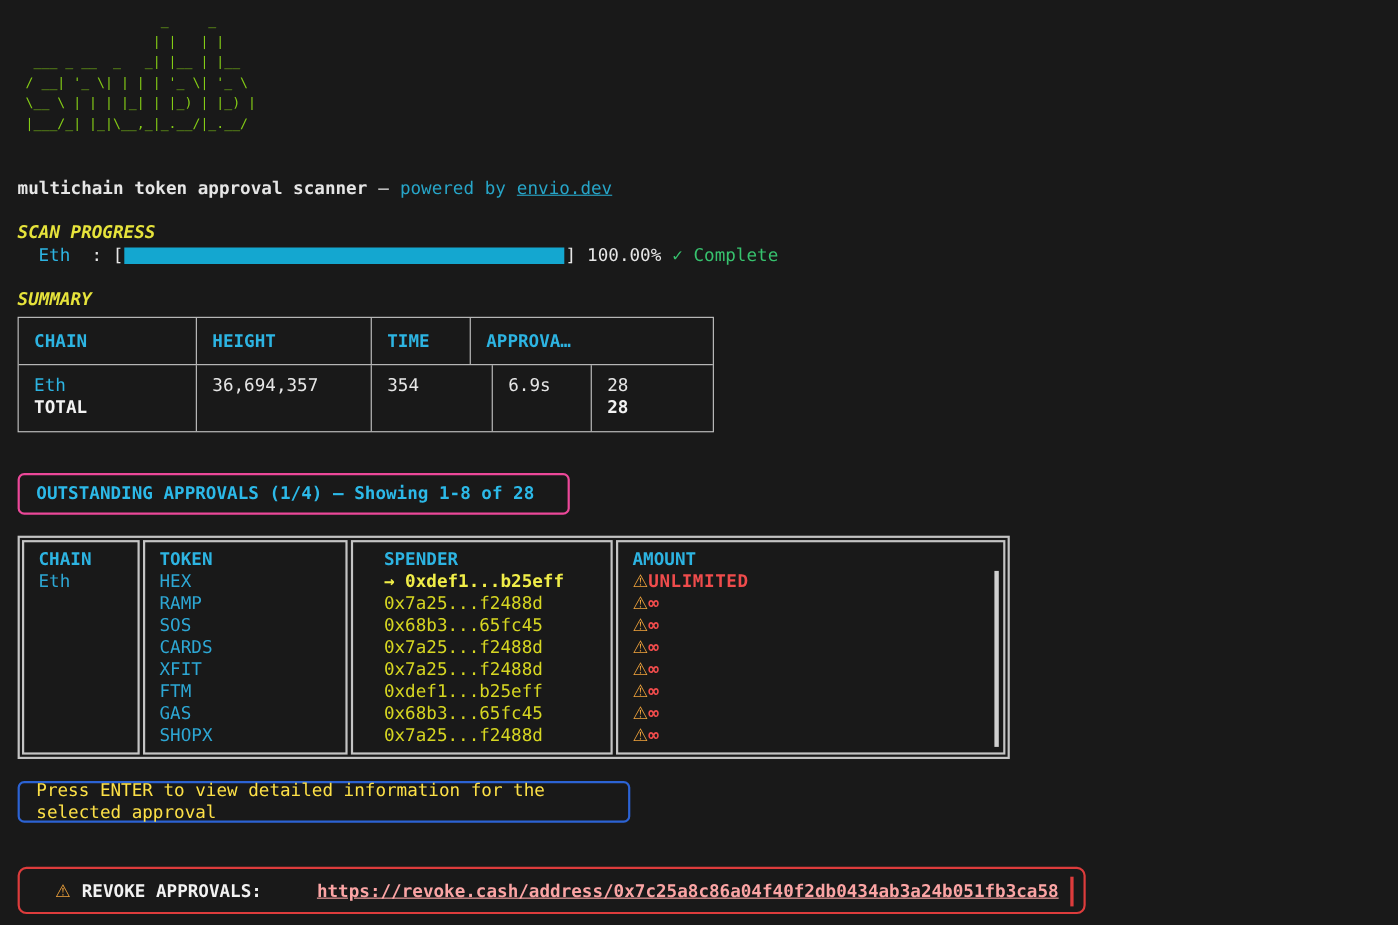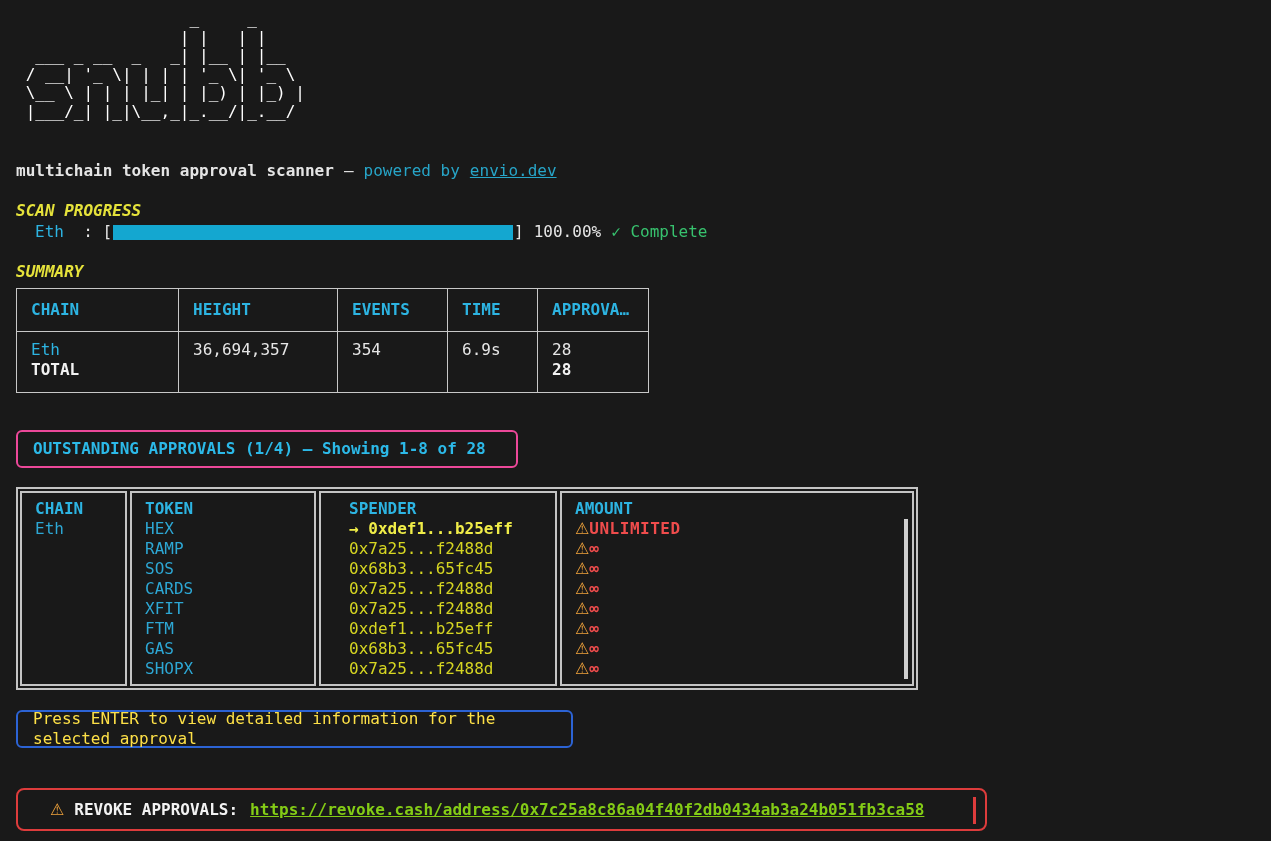--- a/index.html
+++ b/index.html
@@ -7,21 +7,21 @@
   body {
     width:1271px; height:841px; overflow:hidden;
     background:#191919; color:#e6e6e6;
     font-family:"DejaVu Sans Mono", monospace;
     font-size:16px; line-height:20px;
     padding:10px 0 0 16px;
   }
   .pre { white-space:pre; }
 
   
-  pre.logo { margin:0; color:#ffffff; font-size:16px; line-height:18.5px; }
+  pre.logo { margin:0; color:#84cc16; font-size:12px; line-height:18.5px; }
 
   
   .tagline { margin-top:40px; display:flex; align-items:baseline; gap:10px; height:20px; }
   .app-title { color:#e5e5e5; font-weight:bold; }
   .tag-dash { color:#e6e6e6; }
   .powered { color:#27a5c8; }
   .link { color:#27a5c8; text-decoration:underline; cursor:pointer; }
 
   
   .section-heading { color:#e6e33b; font-weight:bold; margin-top:20px; height:20px;font-style:italic; }
@@ -80,21 +80,21 @@
   }
 
   
   .revoke-box {
     margin-top:40px; width:971px; height:43px;
     border:2px solid #dd3c3c; border-radius:8px;
     display:flex; align-items:center; padding:0 15px 0 32px;
     position:relative;
   }
   .revoke-label { color:#f2f2f2; font-weight:bold; margin:0 12px 0 10px; }
-  .revoke-link { color:#84cc16; font-weight:bold; text-decoration:underline; cursor:pointer; }
+  .revoke-link { color:#fca5a5; font-weight:bold; text-decoration:underline; cursor:pointer;margin-left:38px; }
   .revoke-tick { position:absolute; right:9px; top:7px; width:3px; height:27px; background:#dd3c3c; }
 </style>
 </head>
 <body>
 
 
 
 <pre class="logo">                  _     _
                  | |   | |
   ___ _ __  _   _| |__ | |__
@@ -122,21 +122,20 @@
   <span class="pct">100.00%</span>
   <span class="status-ok">✓ Complete</span>
 </div>
 
 <div class="section-heading">SUMMARY</div>
 
 <div class="sum-table">
   <div class="sum-row head">
       <div class="sum-cell c0">CHAIN</div>
       <div class="sum-cell c1">HEIGHT</div>
-      <div class="sum-cell c2">EVENTS</div>
       <div class="sum-cell c3">TIME</div>
       <div class="sum-cell c4">APPROVA…</div>
     </div>
   <div class="sum-row">
       <div class="sum-cell body c0">
         <div class="sum-line cyan">Eth</div>
         <div class="sum-line total">TOTAL</div>
       </div>
       <div class="sum-cell body c1">
         <div class="sum-line">36,694,357</div>

